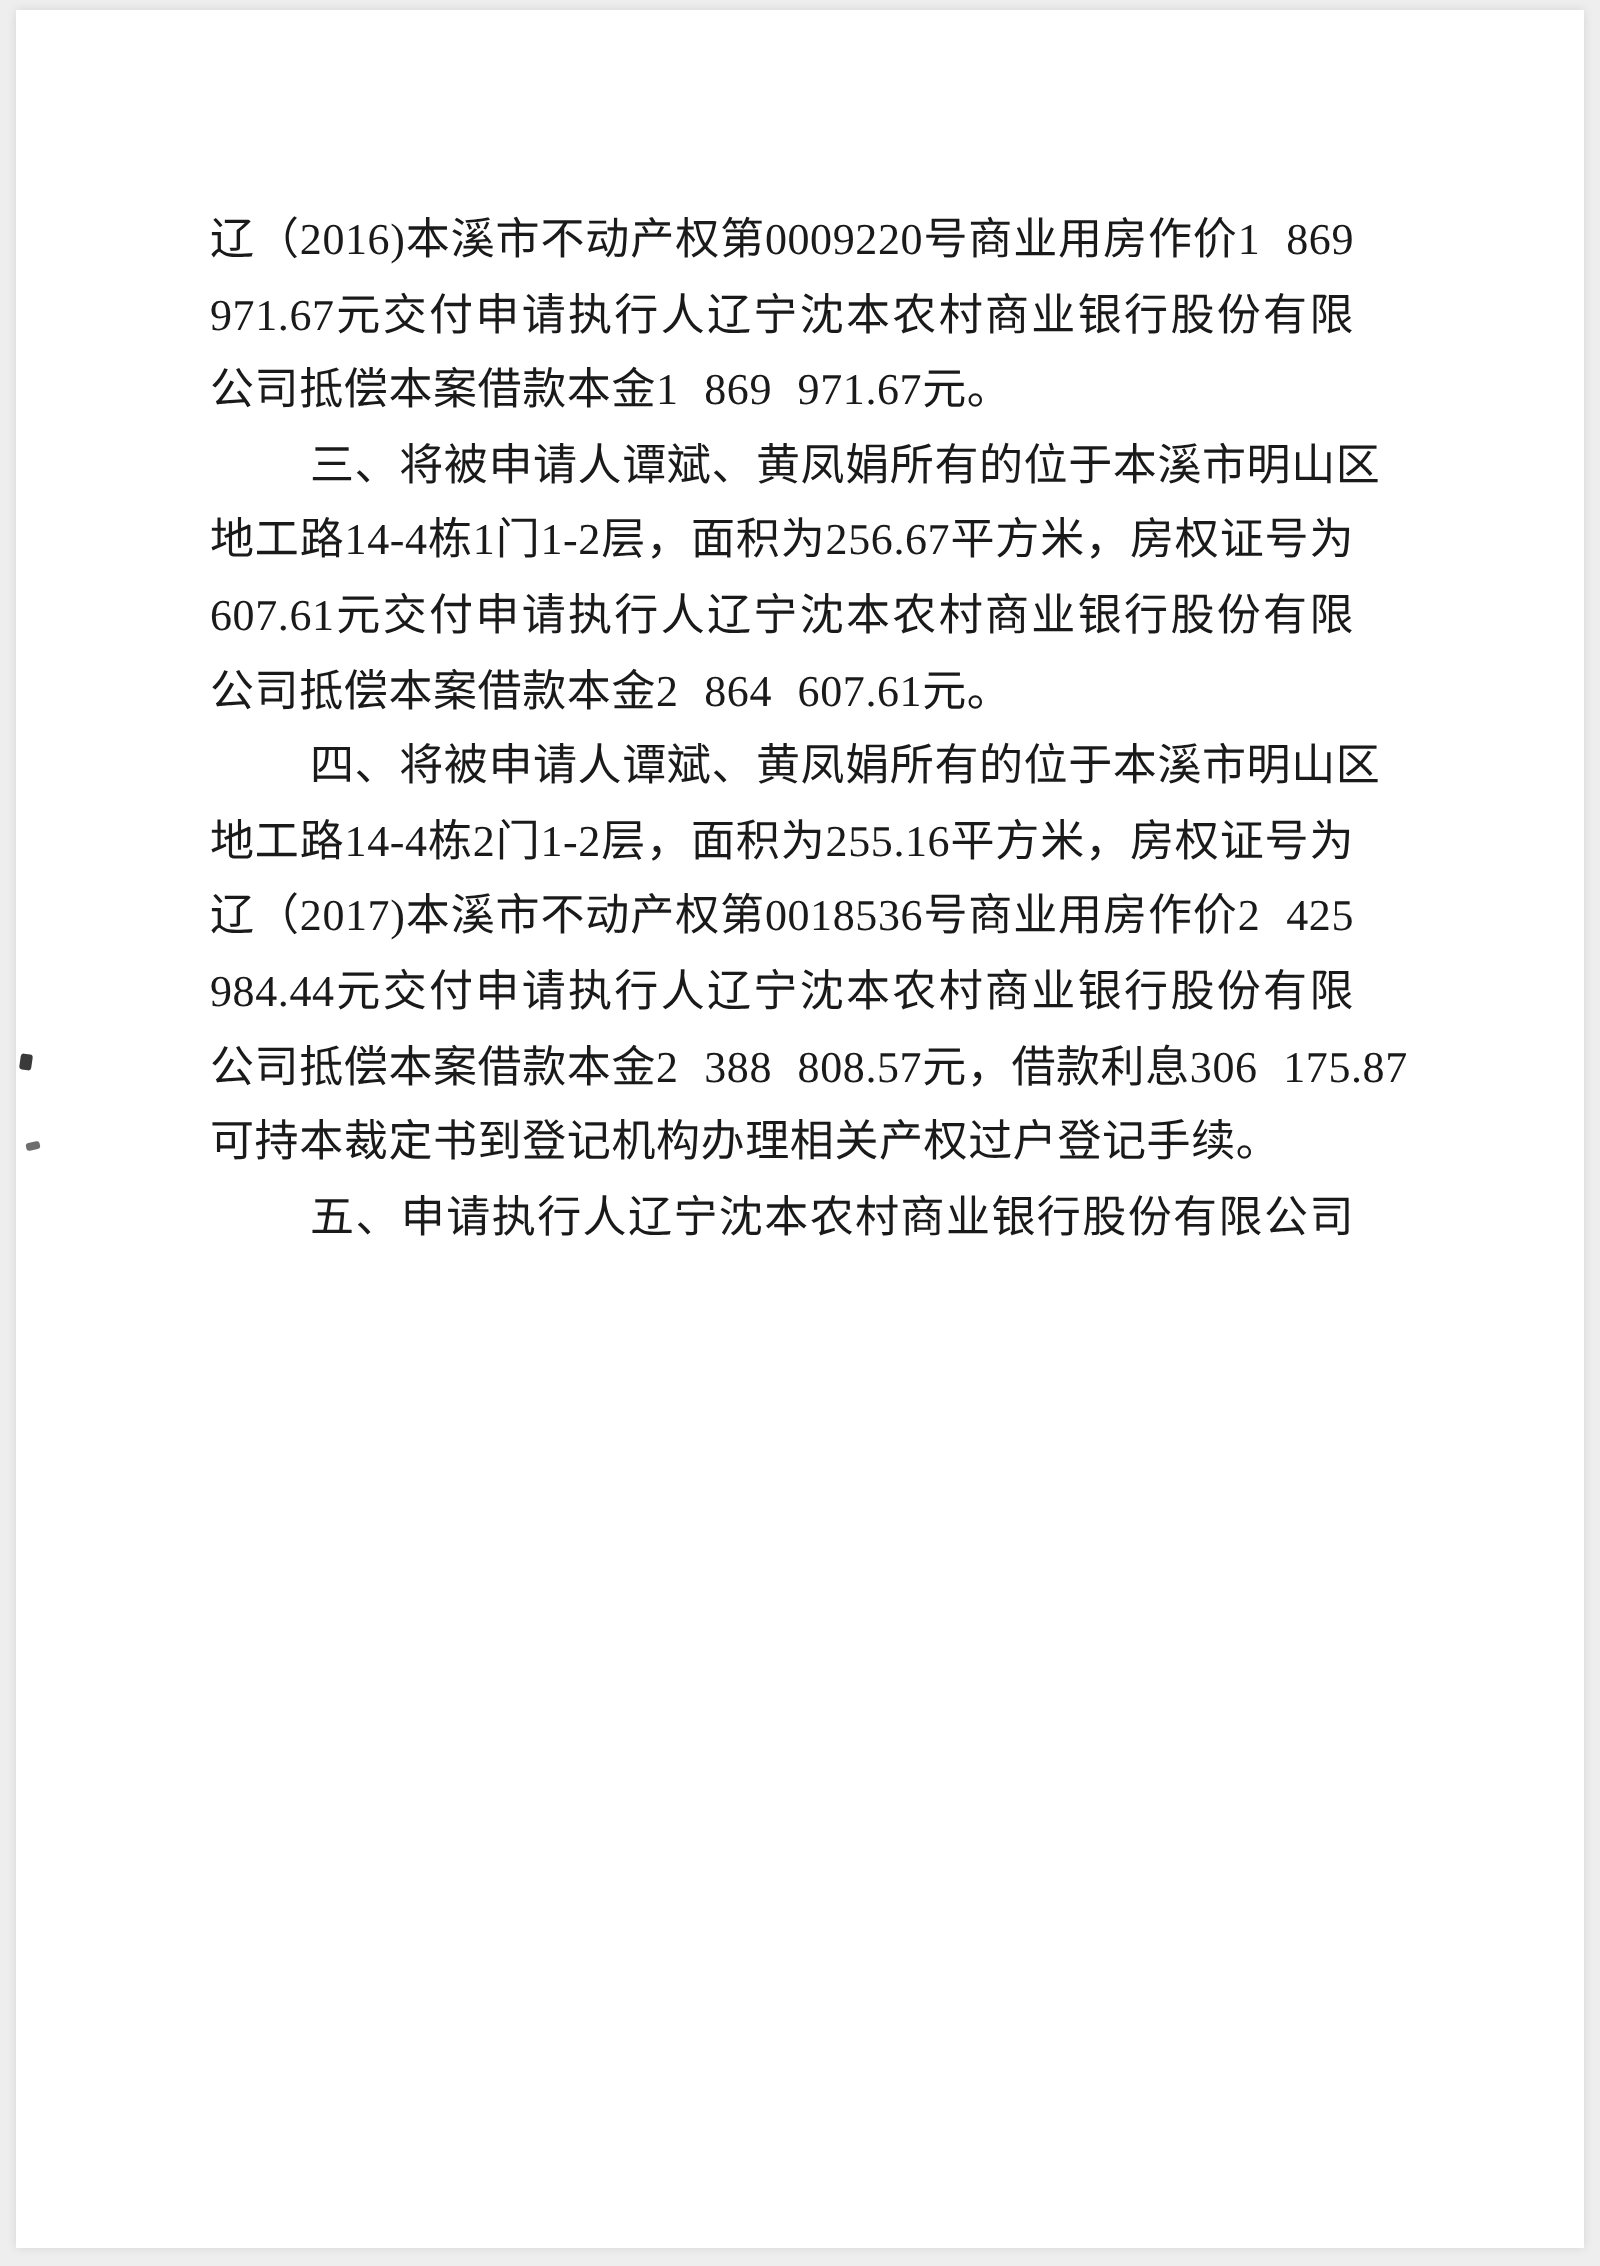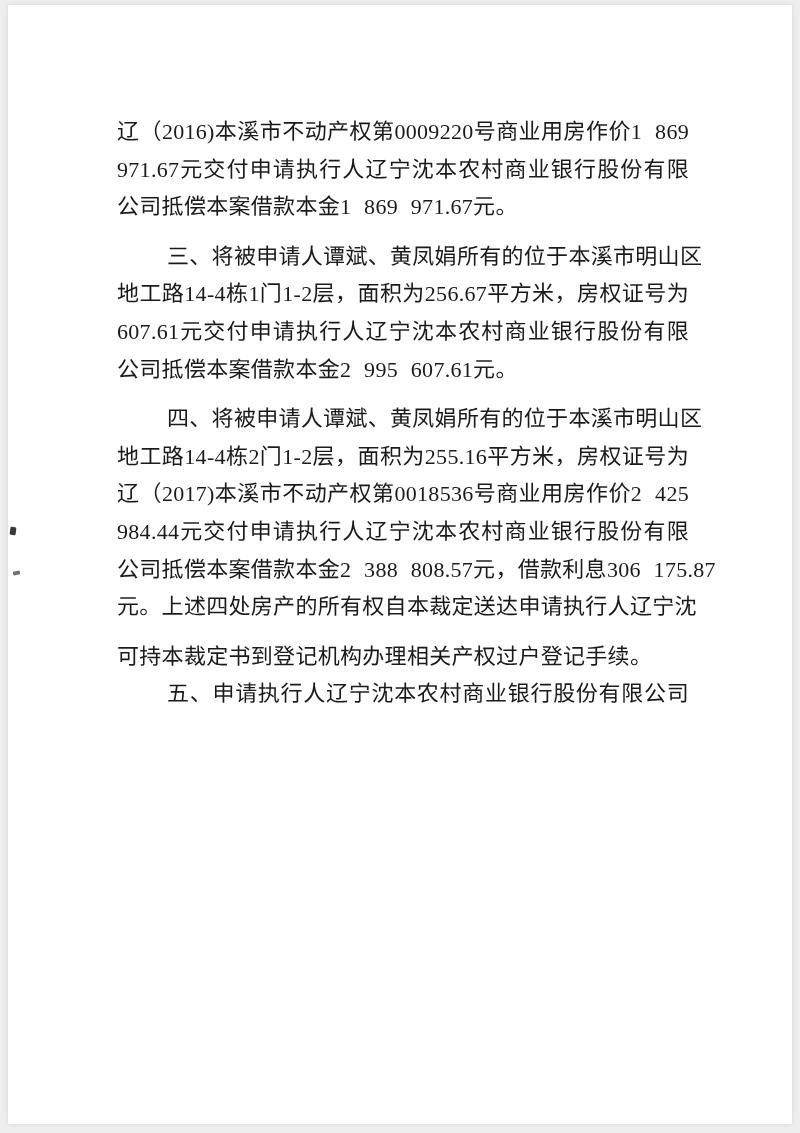--- a/index.html
+++ b/index.html
@@ -24,21 +24,21 @@
     box-shadow: 0 0 5px rgba(0,0,0,0.10);
   }
   .text-block {
     position: absolute;
     left: 97px;   
     top: 96px;    
     width: 580px;
     color: #1a1a1a;
   }
   .para {
-    margin: 12px;
+    margin: 0;
     padding: 0;
   }
   .line {
     font-size: 22px;
     line-height: 37.6px;
     height: 37.6px;
     width: 572px;
     white-space: nowrap;
     text-align: justify;
     text-align-last: justify;
@@ -82,30 +82,29 @@
     <div class="para">
       <div class="line">辽（2016)本溪市不动产权第0009220号商业用房作价1 869</div>
       <div class="line">971.67元交付申请执行人辽宁沈本农村商业银行股份有限</div>
       <div class="line end">公司抵偿本案借款本金1 869 971.67元。</div>
     </div>
 
     <div class="para">
       <div class="line indent">三、将被申请人谭斌、黄凤娟所有的位于本溪市明山区</div>
       <div class="line">地工路14-4栋1门1-2层，面积为256.67平方米，房权证号为</div>
       <div class="line">607.61元交付申请执行人辽宁沈本农村商业银行股份有限</div>
-      <div class="line end">公司抵偿本案借款本金2 995 607.61元。</div>
+      <div class="line end">公司抵偿本案借款本金2 864 607.61元。</div>
     </div>
 
     <div class="para">
       <div class="line indent">四、将被申请人谭斌、黄凤娟所有的位于本溪市明山区</div>
       <div class="line">地工路14-4栋2门1-2层，面积为255.16平方米，房权证号为</div>
       <div class="line">辽（2017)本溪市不动产权第0018536号商业用房作价2 425</div>
       <div class="line">984.44元交付申请执行人辽宁沈本农村商业银行股份有限</div>
       <div class="line">公司抵偿本案借款本金2 388 808.57元，借款利息306 175.87</div>
-      <div class="line">元。上述四处房产的所有权自本裁定送达申请执行人辽宁沈</div>
     </div>
 
     <div class="para">
       <div class="line end">可持本裁定书到登记机构办理相关产权过户登记手续。</div>
       <div class="line indent">五、申请执行人辽宁沈本农村商业银行股份有限公司</div>
     </div>
 
   </div>
 </div>
 

